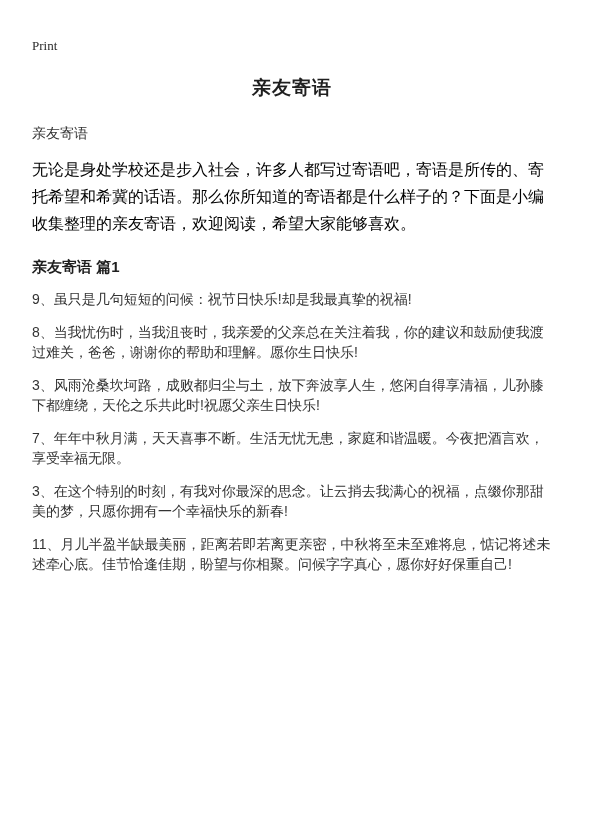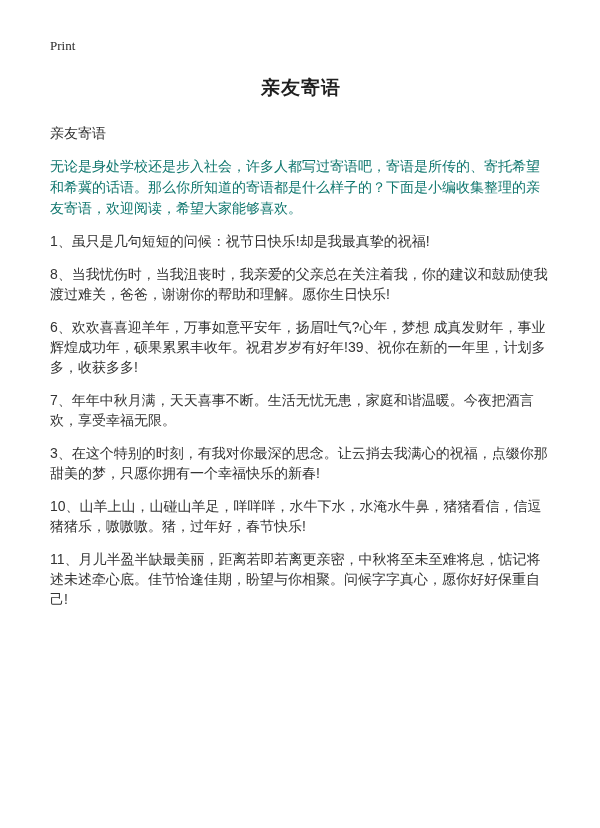--- a/index.html
+++ b/index.html
@@ -6,21 +6,21 @@
     margin: 0;
     padding: 0;
     background: #ffffff;
   }
   .page {
     position: relative;
     width: 600px;
     height: 828px;
     box-sizing: border-box;
     background: #ffffff;
-    padding: 36px 48px 0 50px;
+    padding: 36px 48px 0 32px;
     font-family: "Liberation Sans", sans-serif;
     color: #333333;
     overflow: hidden;
   }
   .print-link {
     display: inline-block;
     font-family: "Liberation Serif", serif;
     font-size: 13px;
     color: #2b2b2b;
     text-decoration: none;
@@ -35,23 +35,23 @@
     letter-spacing: 1px;
   }
   .doc-subtitle {
     margin: 24px 0 0 0;
     font-size: 14px;
     font-weight: normal;
     color: #333333;
   }
   .intro {
     margin: 13px 0 0 0;
-    font-size: 14px;
-    line-height: 21px;
-    color: #0f766e;
+    font-size: 16px;
+    line-height: 27px;
+    color: #000000;
   }
   .section-heading {
     margin: 21px 0 0 0;
     font-size: 15px;
     font-weight: bold;
     color: #1f1f1f;
   }
   .message-list {
     margin-top: 12px;
   }
@@ -68,24 +68,24 @@
 <div class="page">
 
   <a class="print-link">Print</a>
 
   <h1 class="doc-title">亲友寄语</h1>
 
   <p class="doc-subtitle">亲友寄语</p>
 
   <p class="intro">无论是身处学校还是步入社会，许多人都写过寄语吧，寄语是所传的、寄托希望和希冀的话语。那么你所知道的寄语都是什么样子的？下面是小编收集整理的亲友寄语，欢迎阅读，希望大家能够喜欢。</p>
 
+  <h2 class="section-heading">亲友寄语 篇1</h2>
 
   <div class="message-list">
-      <p>1、虽只是几句短短的问候：祝节日快乐!却是我最真挚的祝福!</p>
+      <p>9、虽只是几句短短的问候：祝节日快乐!却是我最真挚的祝福!</p>
       <p>8、当我忧伤时，当我沮丧时，我亲爱的父亲总在关注着我，你的建议和鼓励使我渡过难关，爸爸，谢谢你的帮助和理解。愿你生日快乐!</p>
-      <p>6、欢欢喜喜迎羊年，万事如意平安年，扬眉吐气?心年，梦想 成真发财年，事业辉煌成功年，硕果累累丰收年。祝君岁岁有好年!39、祝你在新的一年里，计划多多，收获多多!</p>
+      <p>3、风雨沧桑坎坷路，成败都归尘与土，放下奔波享人生，悠闲自得享清福，儿孙膝下都缠绕，天伦之乐共此时!祝愿父亲生日快乐!</p>
       <p>7、年年中秋月满，天天喜事不断。生活无忧无患，家庭和谐温暖。今夜把酒言欢，享受幸福无限。</p>
       <p>3、在这个特别的时刻，有我对你最深的思念。让云捎去我满心的祝福，点缀你那甜美的梦，只愿你拥有一个幸福快乐的新春!</p>
-      <p>10、山羊上山，山碰山羊足，咩咩咩，水牛下水，水淹水牛鼻，猪猪看信，信逗猪猪乐，嗷嗷嗷。猪，过年好，春节快乐!</p>
       <p>11、月儿半盈半缺最美丽，距离若即若离更亲密，中秋将至未至难将息，惦记将述未述牵心底。佳节恰逢佳期，盼望与你相聚。问候字字真心，愿你好好保重自己!</p>
     </div>
 
 </div>
 
 </body></html>

